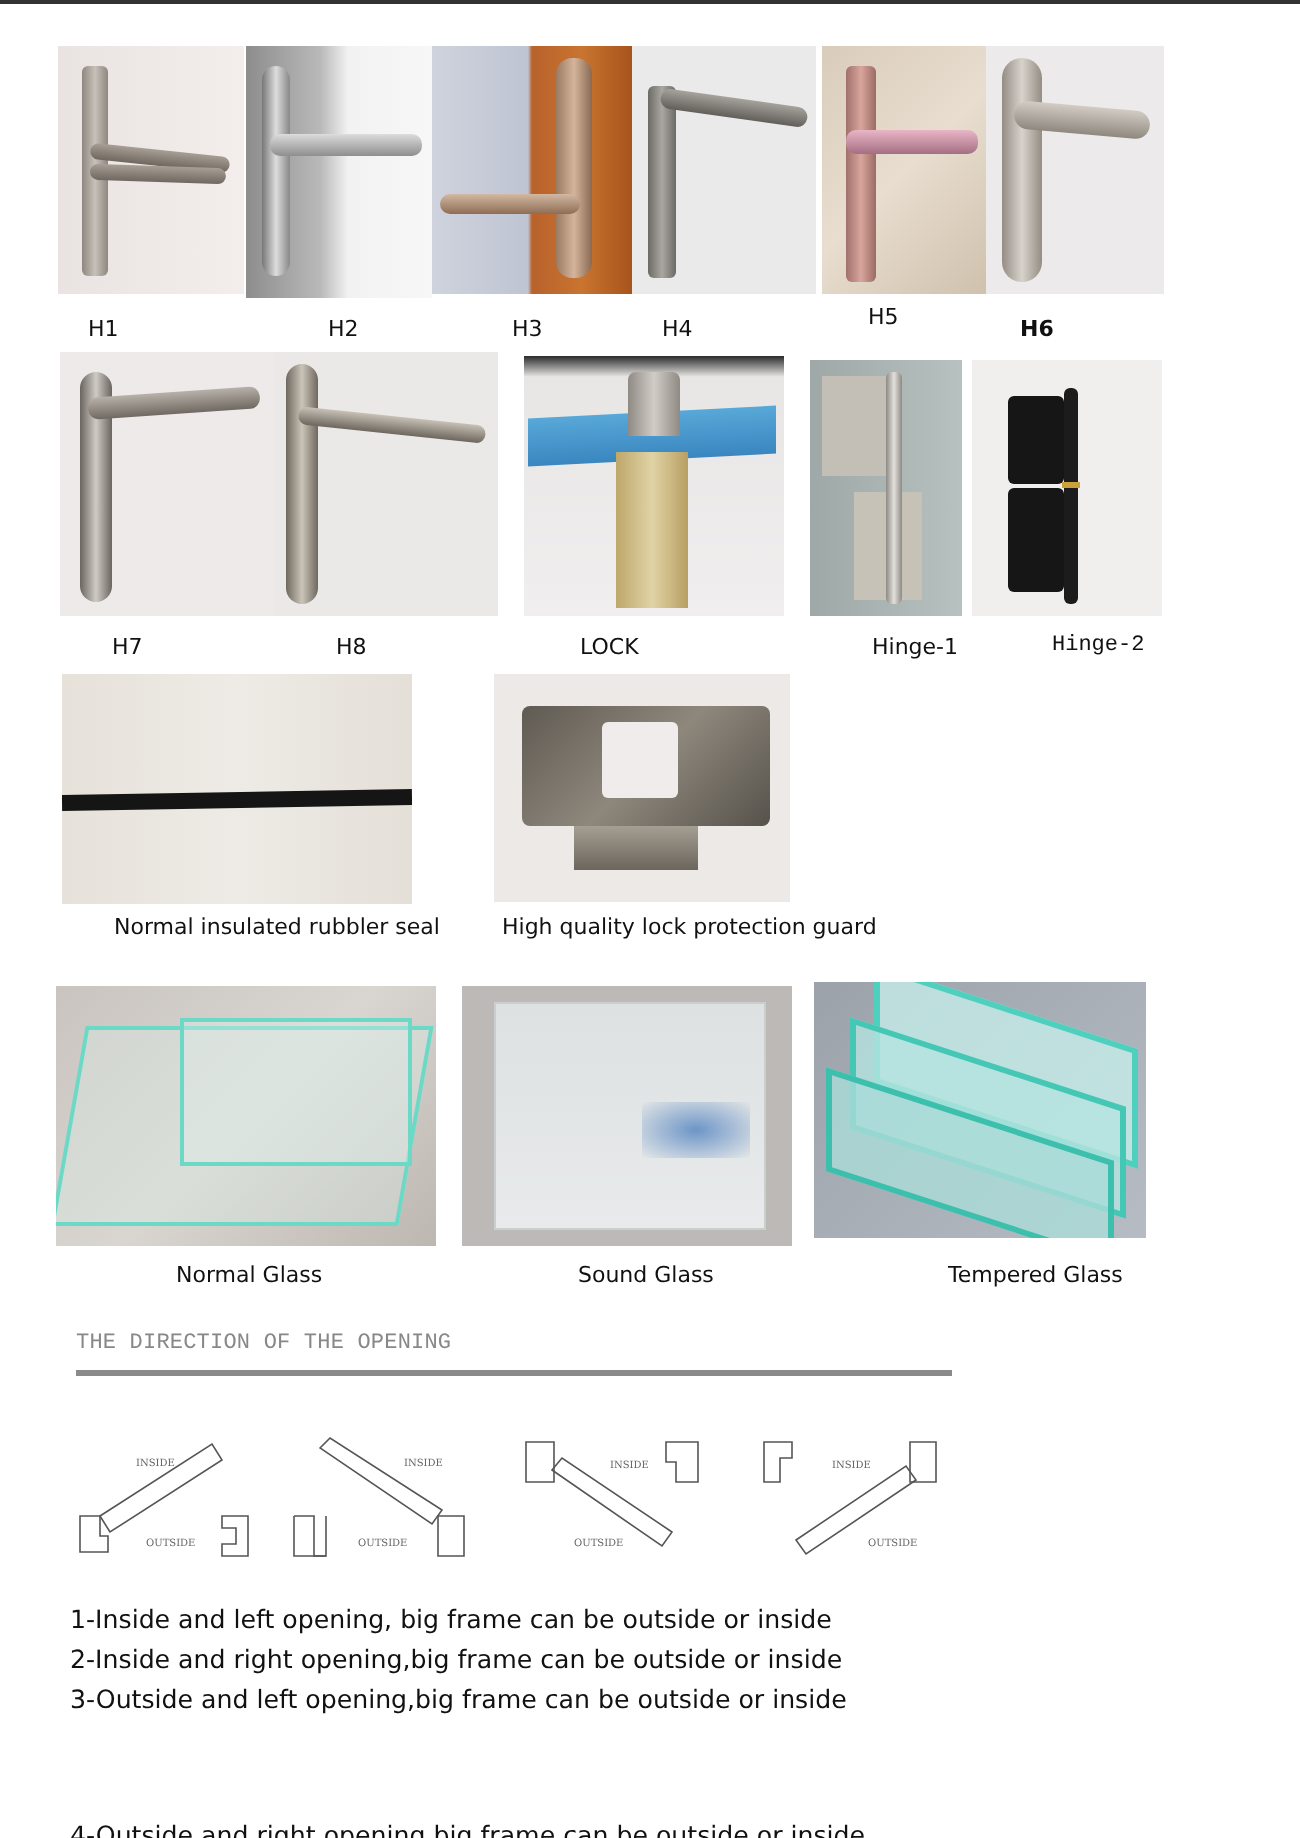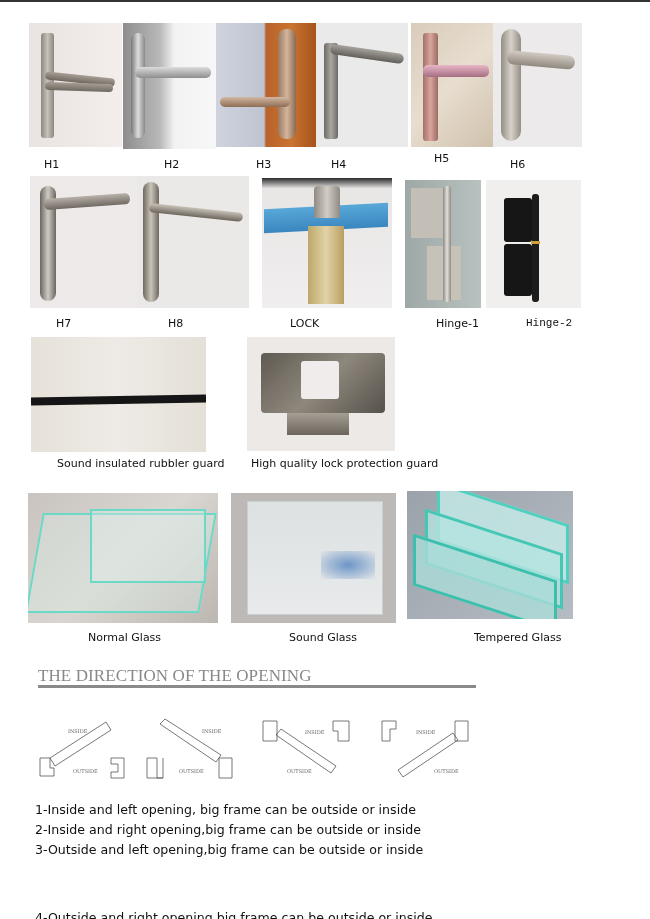--- a/index.html
+++ b/index.html
@@ -2,21 +2,21 @@
 <html><head>
 <meta charset="utf-8">
 <style>
   html, body { margin:0; padding:0; background:#fff; }
   body { width:650px; height:919px; position:relative; overflow:hidden; font-family:"Liberation Sans", sans-serif; color:#111; }
   .topbar { position:absolute; left:0; top:0; width:650px; height:2px; background:#333; }
   .photo { position:absolute; overflow:hidden; }
   .cap { position:absolute; font-family:"DejaVu Sans", sans-serif; font-size:11px; color:#111; white-space:nowrap; }
   .handle-plate { position:absolute; border-radius:8px; }
   .handle-lever { position:absolute; height:8px; border-radius:5px; }
-  .section-title { position:absolute; left:38px; top:666px; font-family:Liberation Serif, serif; font-size:17px; color:#888; letter-spacing:0.1px; }
+  .section-title { position:absolute; left:38px; top:666px; font-family:Liberation Mono, monospace; font-size:11px; color:#888; letter-spacing:0.1px; }
   .section-rule { position:absolute; left:38px; top:685px; width:438px; height:3px; background:#8a8a8a; }
   .desc { position:absolute; left:35px; font-family:"DejaVu Sans", sans-serif; font-size:12.6px; color:#111; white-space:nowrap; }
 </style>
 </head>
 <body>
 
 <div class="topbar"></div>
 
 <div>
   <div class="photo" style="left:29px;top:23px;width:93px;height:124px;background:linear-gradient(90deg,#e9e4e2,#f3eeec);">
@@ -42,21 +42,21 @@
   </div>
   <div class="photo" style="left:493px;top:23px;width:89px;height:124px;background:#eceaea;">
     <div class="handle-plate" style="left:8px;top:6px;width:20px;height:112px;background:linear-gradient(90deg,#948d84,#d7d2cb,#948d84);border-radius:10px;"></div>
     <div class="handle-lever" style="left:14px;top:30px;width:68px;height:14px;border-radius:8px;background:linear-gradient(#d2ccc4,#8f887f);transform:rotate(5deg);"></div>
   </div>
   <span class="cap" style="left:44px;top:158px;">H1</span>
   <span class="cap" style="left:164px;top:158px;">H2</span>
   <span class="cap" style="left:256px;top:158px;">H3</span>
   <span class="cap" style="left:331px;top:158px;">H4</span>
   <span class="cap" style="left:434px;top:152px;">H5</span>
-  <span class="cap" style="left:510px;top:158px;">H6</span>
+  <span class="cap" style="left:510px;top:158px;font-weight:bold;">H6</span>
 </div>
 
 <div>
   <div class="photo" style="left:30px;top:176px;width:107px;height:132px;background:#eeeaea;">
     <div class="handle-plate" style="left:10px;top:10px;width:16px;height:115px;background:linear-gradient(90deg,#6a655f,#cfcac3,#6a655f);"></div>
     <div class="handle-lever" style="left:14px;top:20px;width:86px;height:11px;background:linear-gradient(#b7b1a9,#6f6962);transform:rotate(-4deg);"></div>
   </div>
   <div class="photo" style="left:137px;top:176px;width:112px;height:132px;background:#ebe8e8;">
     <div class="handle-plate" style="left:6px;top:6px;width:16px;height:120px;background:linear-gradient(90deg,#6f685e,#cbc4b9,#6f685e);"></div>
     <div class="handle-lever" style="left:12px;top:32px;width:94px;height:9px;background:linear-gradient(#c8c1b6,#6d665d);transform:rotate(6deg);"></div>
@@ -86,21 +86,21 @@
 
 <div>
   <div class="photo" style="left:31px;top:337px;width:175px;height:115px;background:linear-gradient(90deg,#e6e1d9,#eeebe6,#e4dfd7);">
     <div style="position:absolute;left:0;top:59px;width:175px;height:8px;background:#151515;transform:rotate(-1deg);"></div>
   </div>
   <div class="photo" style="left:247px;top:337px;width:148px;height:114px;background:#ece9e7;">
     <div style="position:absolute;left:14px;top:16px;width:124px;height:60px;background:linear-gradient(135deg,#5f5a52,#8e877c,#56524b);border-radius:4px;"></div>
     <div style="position:absolute;left:54px;top:24px;width:38px;height:38px;background:#efeceb;border-radius:3px;"></div>
     <div style="position:absolute;left:40px;top:76px;width:62px;height:22px;background:linear-gradient(#a59e93,#6b655c);"></div>
   </div>
-  <span class="cap" style="left:57px;top:457px;">Sound insulated rubbler guard</span>
+  <span class="cap" style="left:57px;top:457px;">Normal insulated rubbler seal</span>
   <span class="cap" style="left:251px;top:457px;">High quality lock protection guard</span>
 </div>
 
 <div>
   <div class="photo" style="left:28px;top:493px;width:190px;height:130px;background:linear-gradient(135deg,#c9c4bf,#d9d5d0 50%,#bdb7b1);">
     <div style="position:absolute;left:6px;top:20px;width:170px;height:96px;border:2px solid #6bd9c6;background:rgba(220,240,236,0.35);transform:skewX(-10deg);"></div>
     <div style="position:absolute;left:62px;top:16px;width:112px;height:70px;border:2px solid #6bd9c6;background:rgba(225,242,239,0.35);"></div>
   </div>
   <div class="photo" style="left:231px;top:493px;width:165px;height:130px;background:#bcb9b7;">
     <div style="position:absolute;left:16px;top:8px;width:134px;height:112px;background:linear-gradient(#dde1e2,#e8eaeb);border:1px solid #c9cfcf;"></div>

